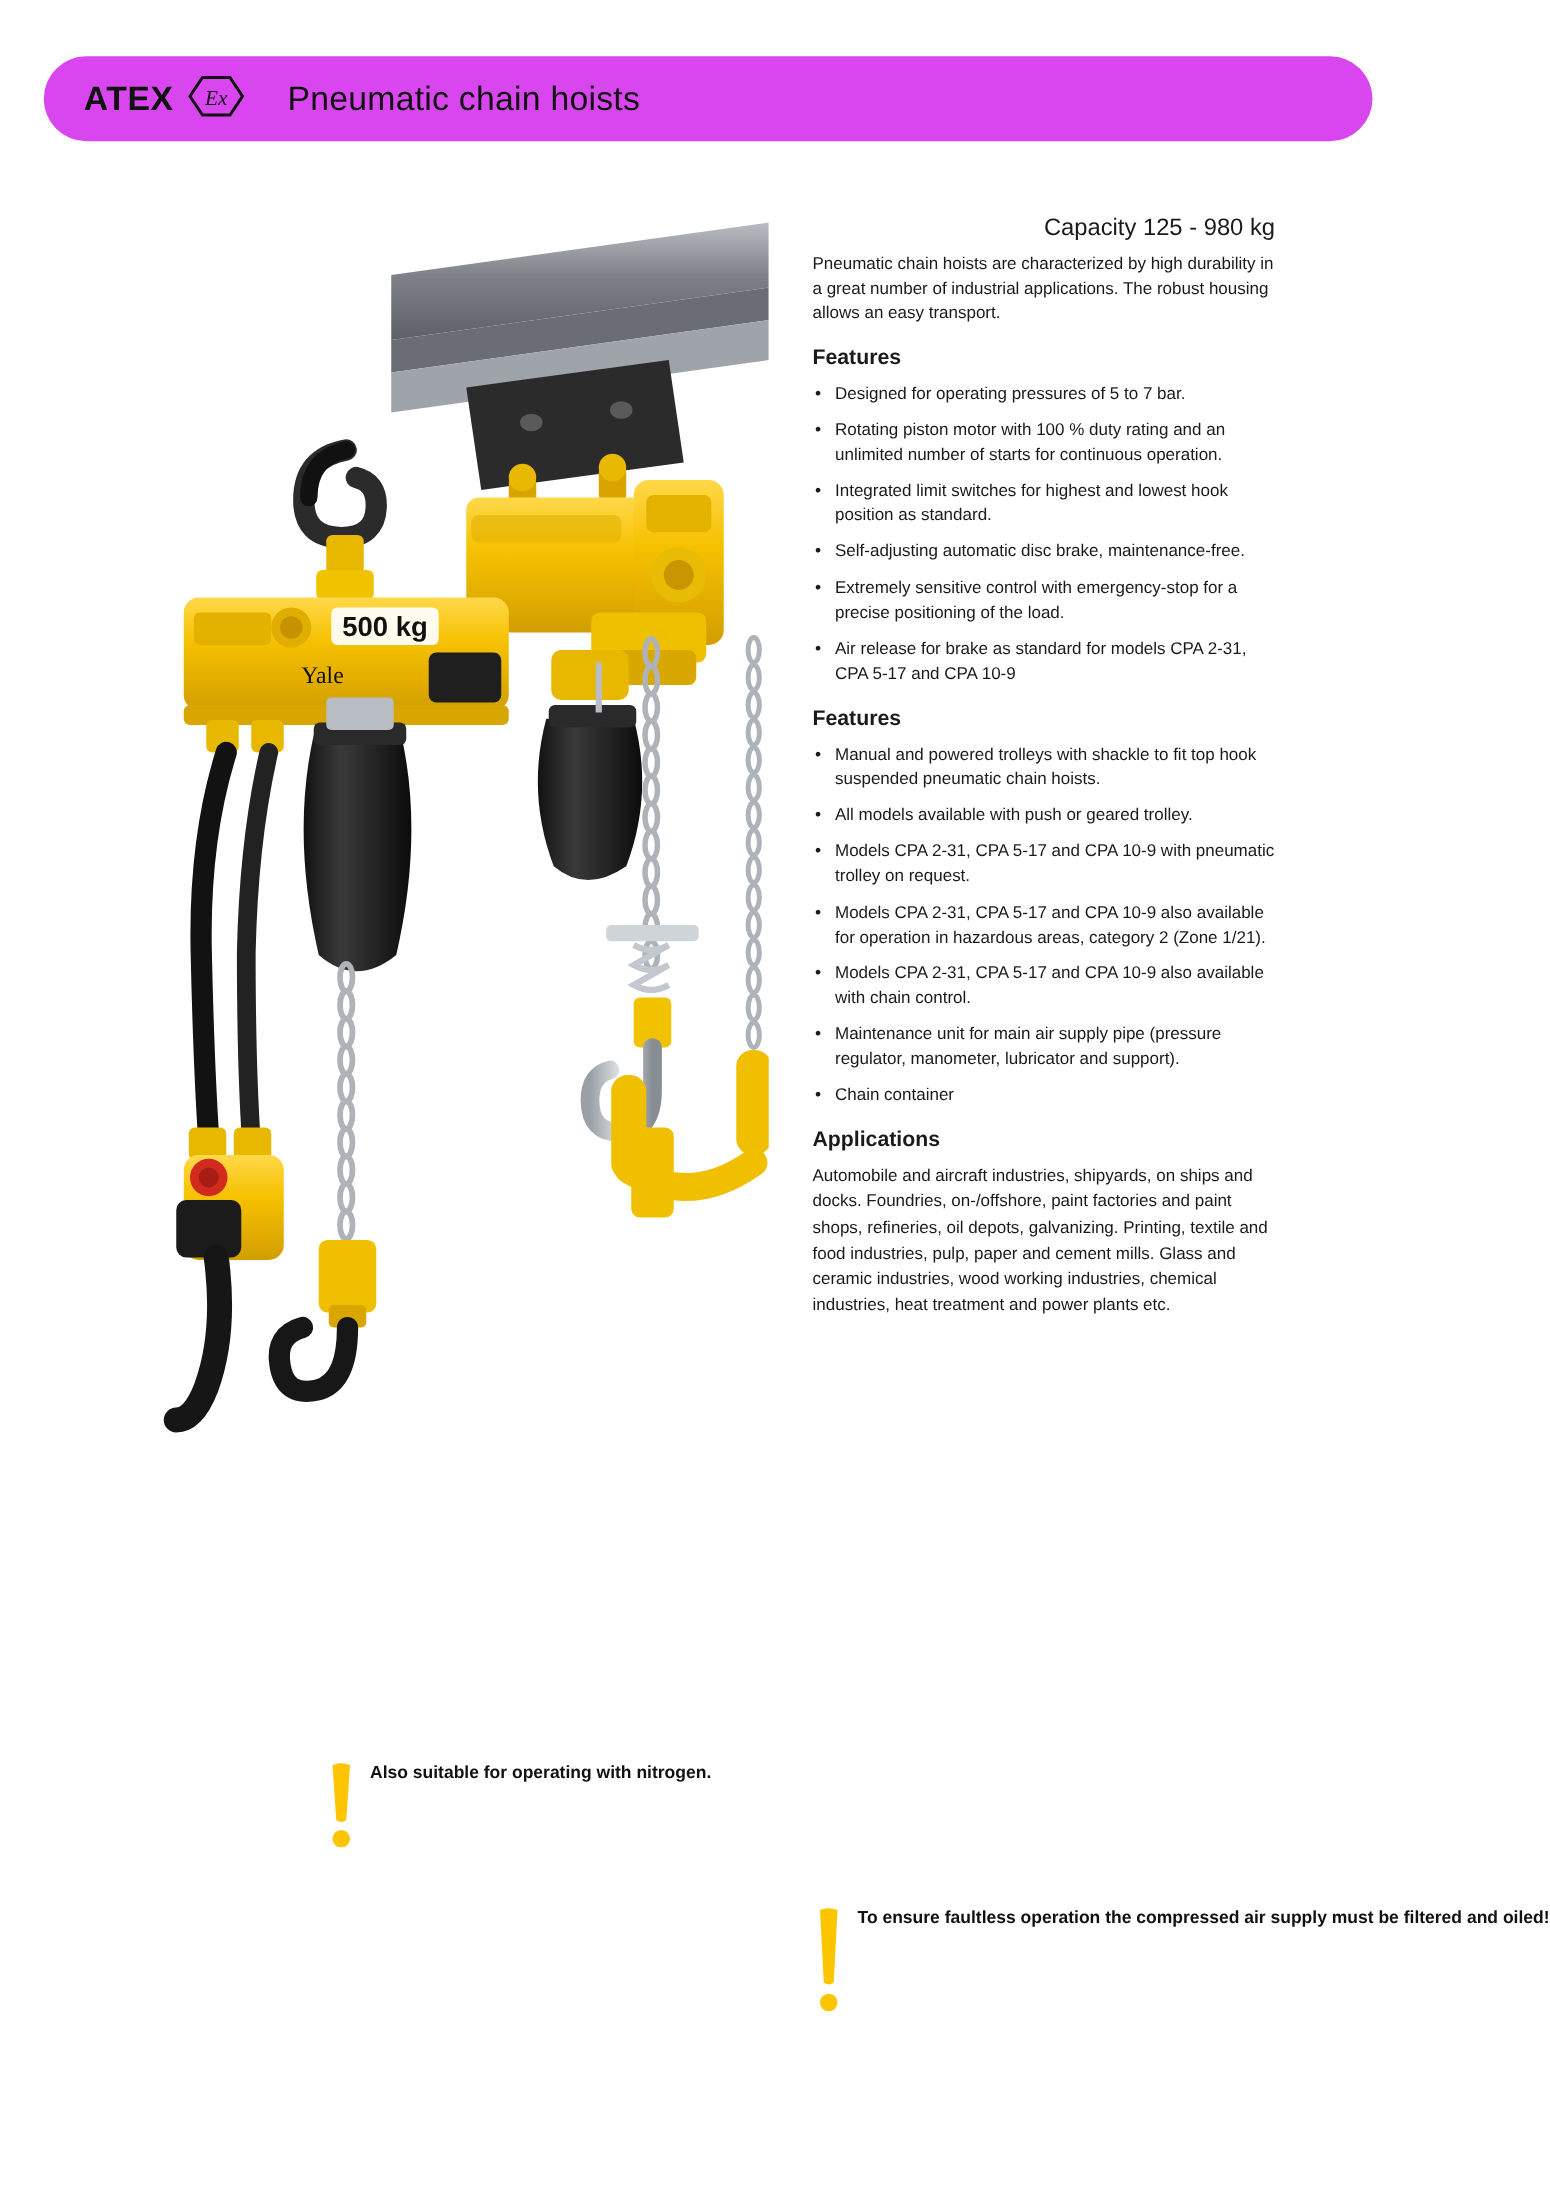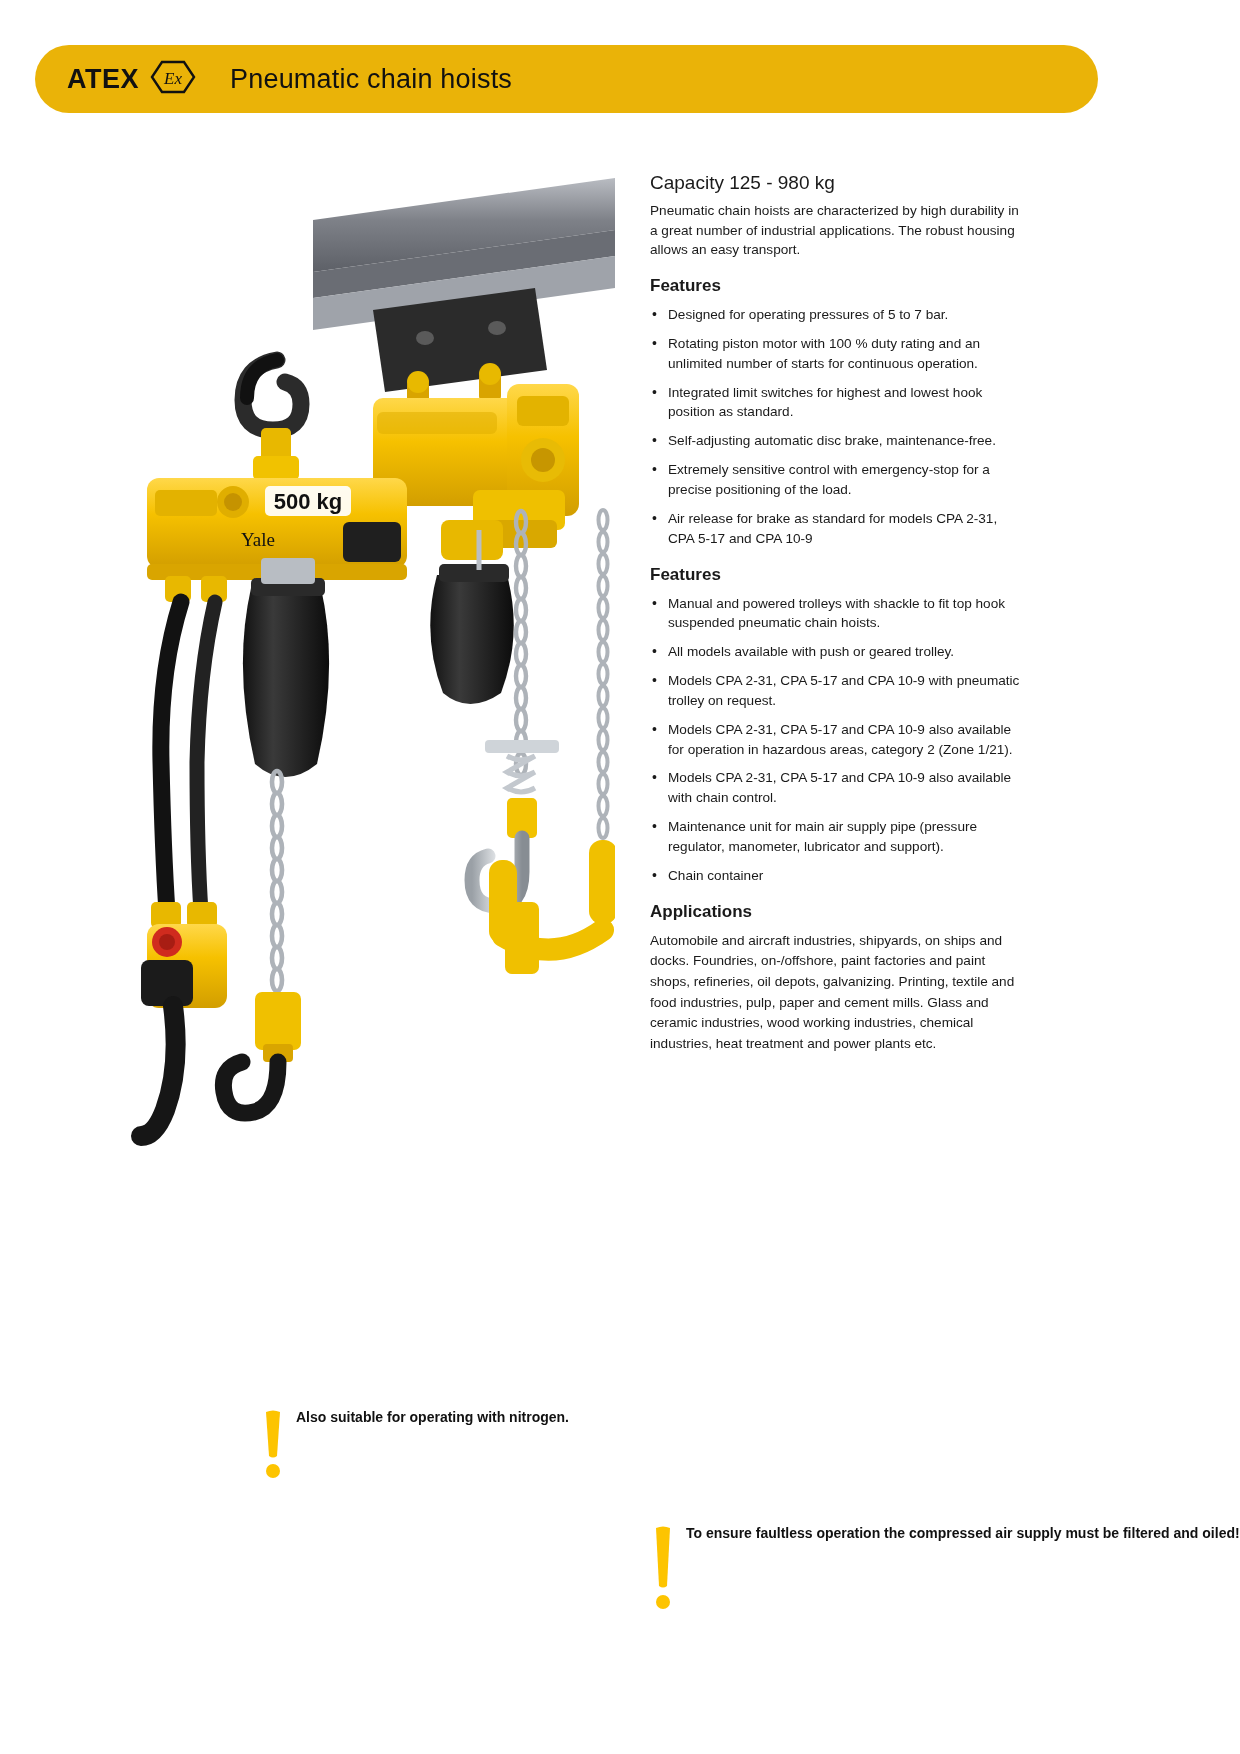--- a/index.html
+++ b/index.html
@@ -10,21 +10,21 @@
     font-family:"Liberation Sans", sans-serif;
     color:#1a1a1a;
     position:relative;
     overflow:hidden;
   }
 
   
   .header-banner{
     position:absolute; left:35px; top:45px;
     width:1063px; height:68px;
-    background:#eab308;
+    background:#d946ef;
     border-radius:34px;
     display:flex; align-items:center;
   }
   .atex-word{
     font-size:27px; font-weight:bold; letter-spacing:.5px;
     color:#111; margin-left:32px;
   }
   .ex-hex{ margin-left:11px; display:block; }
   .banner-title{
     font-size:27px; color:#111; margin-left:34px; letter-spacing:.2px;text-align:center;
@@ -38,21 +38,21 @@
   .text-col{
     position:absolute; left:650px; top:172px;
     width:370px;
   }
 
   h1.product-title{
     font-size:25px; font-weight:normal; line-height:1.26;
     margin:0 0 10px 0; color:#1a1a1a;
   }
   h2.capacity{
-    font-size:19px; font-weight:normal; margin:0 0 7px 0; color:#1a1a1a;
+    font-size:19px; font-weight:normal; margin:0 0 7px 0; color:#1a1a1a;text-align:right;
   }
   p.intro{
     font-size:13.6px; line-height:1.45; margin:0 0 16px 0; color:#1a1a1a;
   }
   h3.section-head{
     font-size:17px; font-weight:bold; margin:0 0 9px 0; color:#1a1a1a;
   }
   ul.bullets{ list-style:none; margin:0 0 16px 0; padding:0; }
   ul.bullets li{
     position:relative; padding-left:18px;

